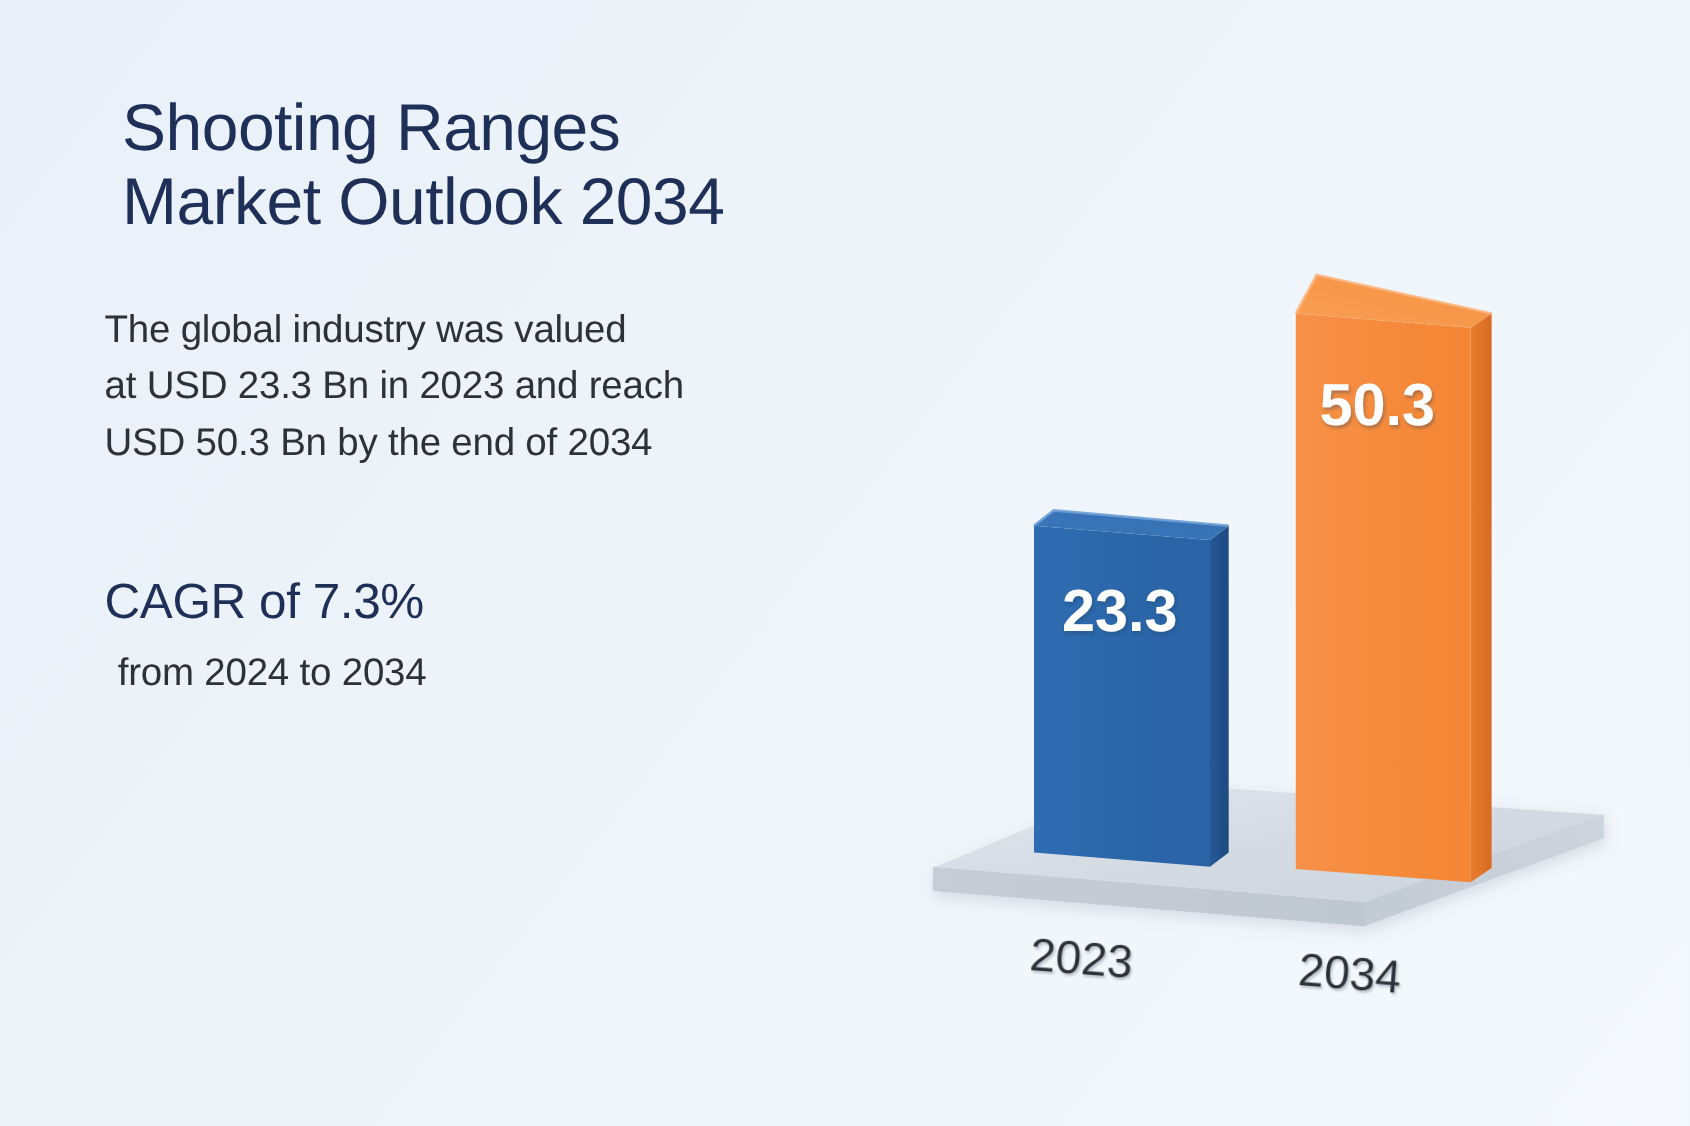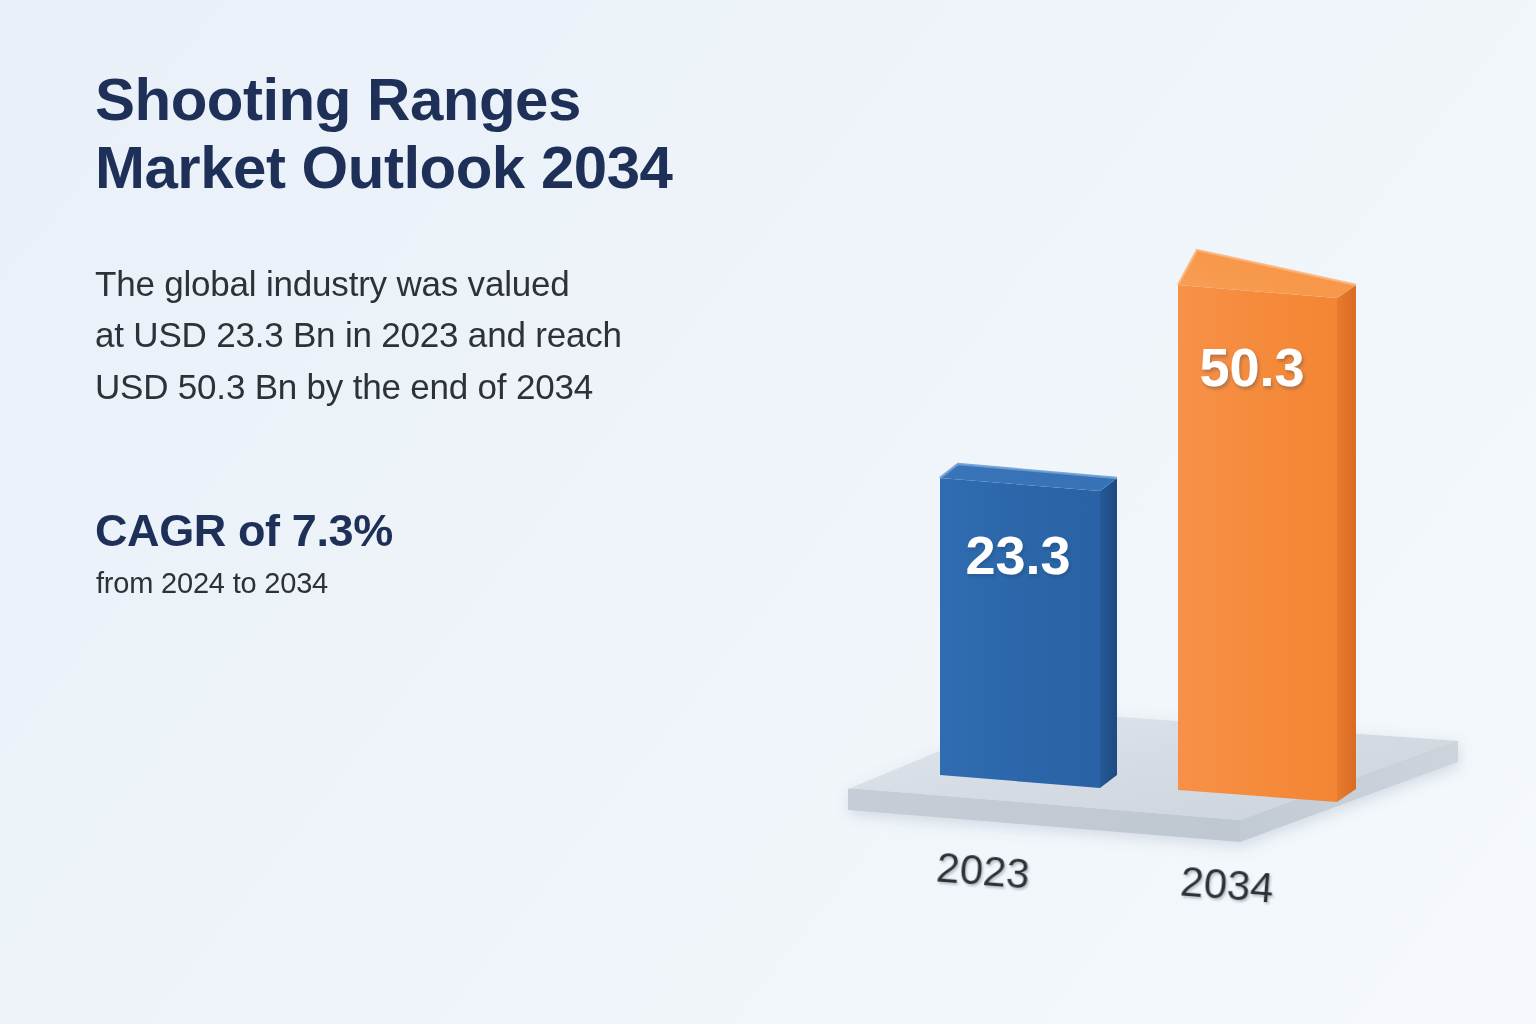--- a/index.html
+++ b/index.html
@@ -27,24 +27,24 @@
   .text-column {
     position: absolute;
     left: 95px;
     top: 66px;
     width: 900px;
   }
 
   .headline {
     font-size: 60px;
     line-height: 1.13;
-    font-weight: bold;
+    font-weight: normal;
     color: #1E3058;
     letter-spacing: -0.5px;
-    margin: 0;
+    margin: 16px;
     white-space: pre-line;
   }
 
   .para-block {
     margin-top: 56px;
   }
   .body-text {
     font-size: 35px;
     line-height: 1.48;
     color: #2C3238;
@@ -60,30 +60,30 @@
   .cagr-lead {
     font-size: 35px;
     line-height: 1.3;
     color: #2C3238;
     margin: 0;
     letter-spacing: -0.2px;
   }
   .cagr-value {
     font-size: 45px;
     line-height: 1.34;
-    font-weight: bold;
+    font-weight: normal;
     color: #1E3058;
     margin: 6px 0 4px 0;
     letter-spacing: -0.4px;
   }
   .cagr-tail {
-    font-size: 29px;
+    font-size: 35px;
     line-height: 1.3;
     color: #2C3238;
-    margin: 1px;
+    margin: 12px;
     letter-spacing: -0.2px;
   }
 
   
   .chart-area {
     position: absolute;
     left: 0;
     top: 0;
     width: 1536px;
     height: 1024px;

